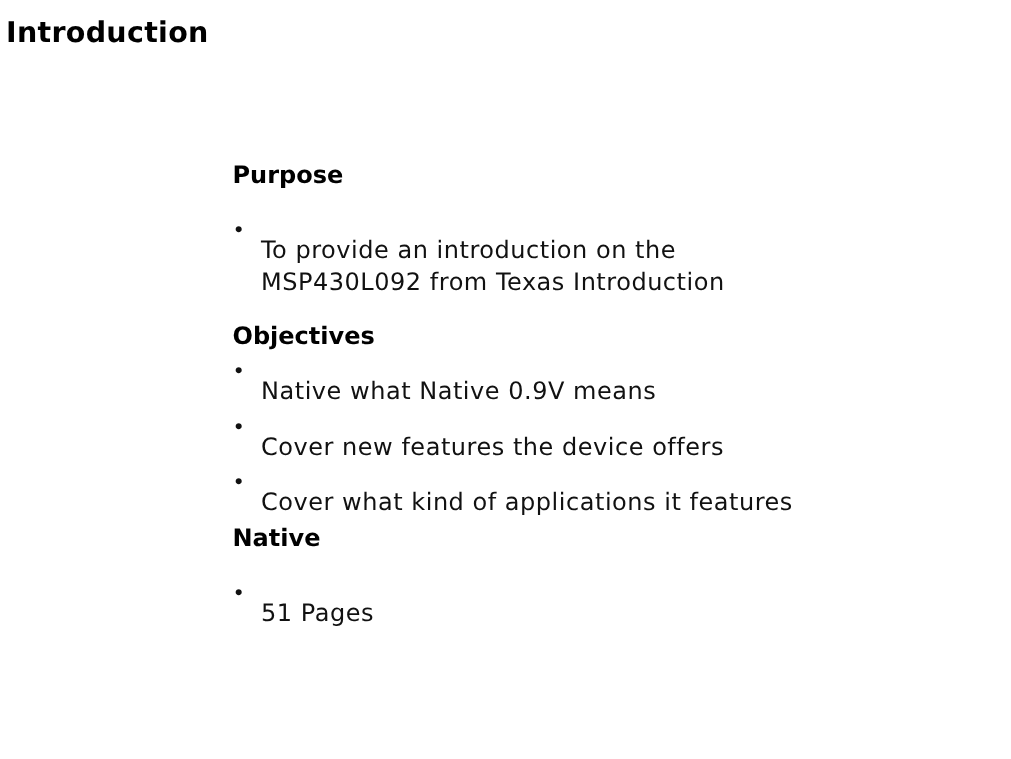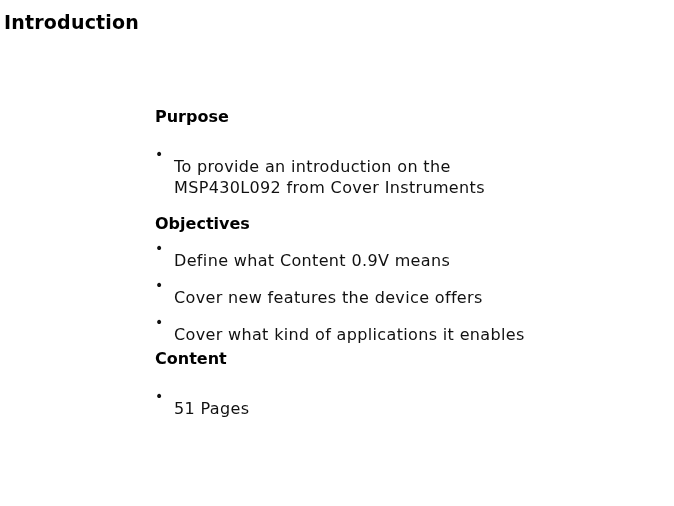--- a/index.html
+++ b/index.html
@@ -65,36 +65,36 @@
 <body>
 
 <div class="slide-title">Introduction</div>
 
 <div class="content">
 
   <div class="heading" style="top:107px;">Purpose</div>
   <div class="bullet" style="top:144px; height:42px;">
     <span class="dot">•</span>
     <span class="text">To provide an introduction on the</span>
-    <span class="text" style="top:21px;">MSP430L092 from Cover Instruments</span>
+    <span class="text" style="top:21px;">MSP430L092 from Texas Introduction</span>
   </div>
 
   <div class="heading" style="top:214px;">Objectives</div>
   <div class="bullet" style="top:238px;">
     <span class="dot">•</span>
-    <span class="text">Define what Content 0.9V means</span>
+    <span class="text">Native what Native 0.9V means</span>
   </div>
   <div class="bullet" style="top:275px;">
     <span class="dot">•</span>
     <span class="text">Cover new features the device offers</span>
   </div>
   <div class="bullet" style="top:312px;">
     <span class="dot">•</span>
-    <span class="text">Cover what kind of applications it enables</span>
+    <span class="text">Cover what kind of applications it features</span>
   </div>
 
-  <div class="heading" style="top:349px;">Content</div>
+  <div class="heading" style="top:349px;">Native</div>
   <div class="bullet" style="top:386px;">
     <span class="dot">•</span>
     <span class="text">51 Pages</span>
   </div>
 
 </div>
 
 </body></html>

